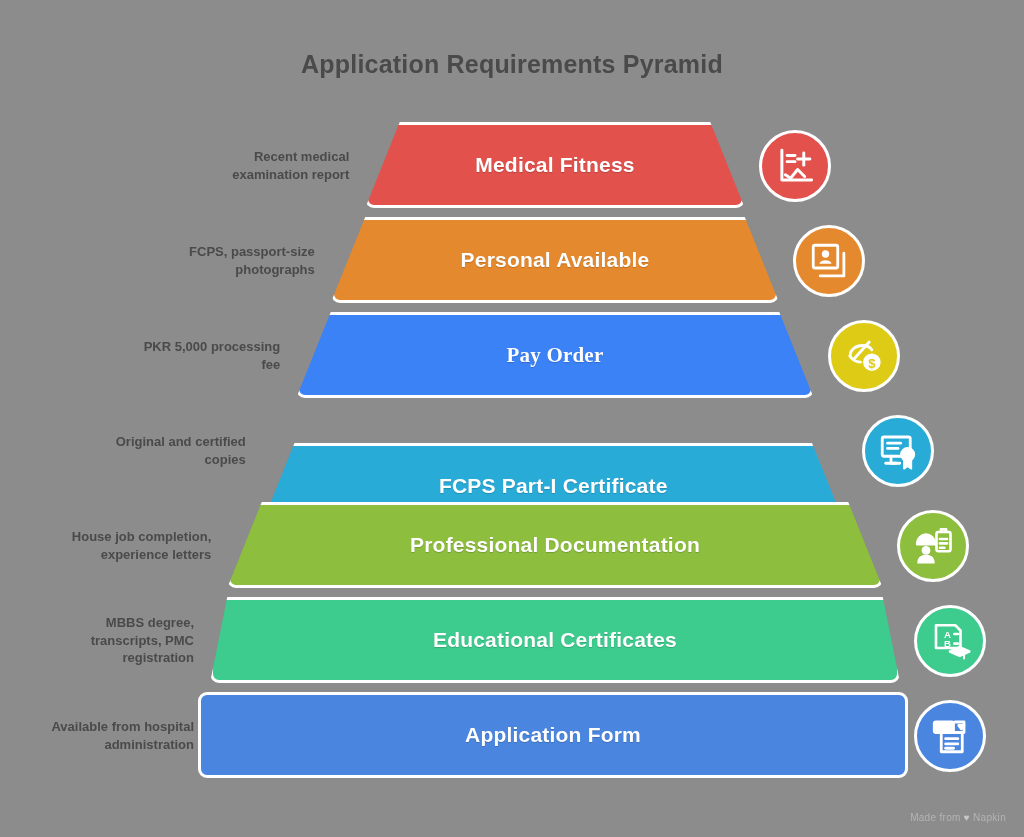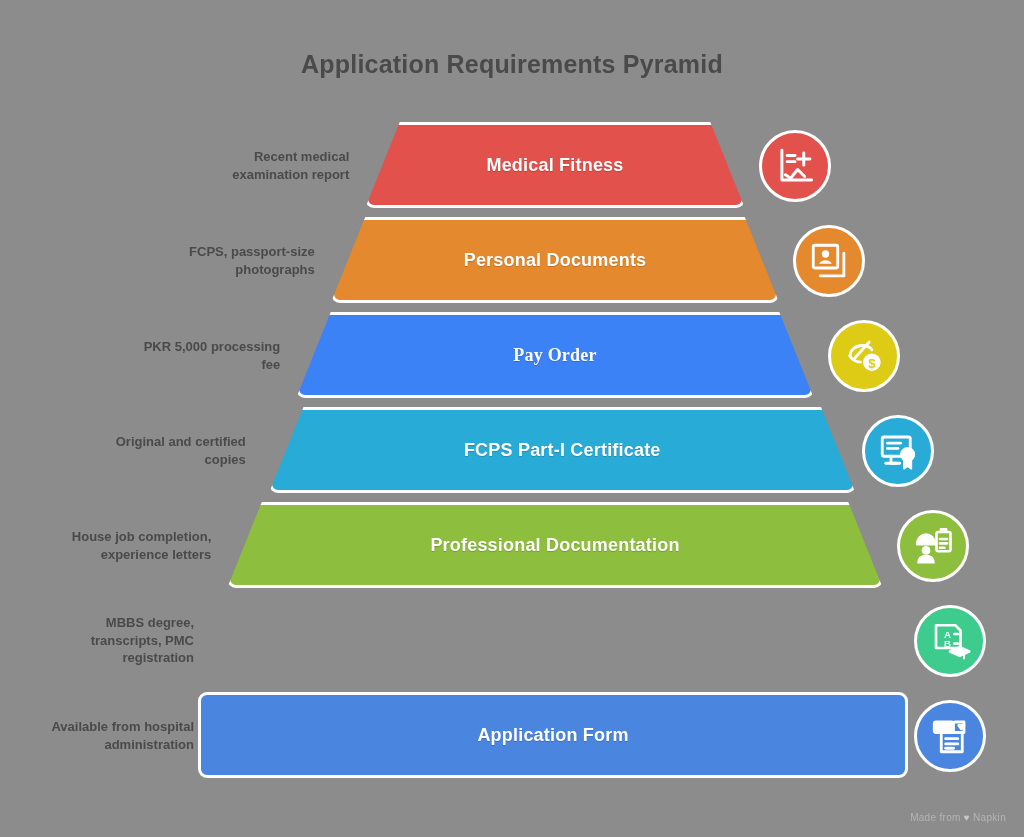--- a/index.html
+++ b/index.html
@@ -70,21 +70,21 @@
     display: flex;
     align-items: center;
     justify-content: center;
     border: 3px solid #ffffff;
     box-sizing: border-box;
     border-radius: 9px;
   }
 
   .layer-text {
     color: #ffffff;
-    font-size: 18px;
+    font-size: 21px;
     font-weight: bold;
     text-align: center;
     letter-spacing: 0.2px;
     z-index: 2;
     text-shadow: 0 1px 1px rgba(0,0,0,0.18);
   }
 
   .layer-icon {
     position: absolute;
     top: 50%;
@@ -133,21 +133,21 @@
           <path d="M27 16 H41"></path>
           <path d="M13 34 l6 4 8-10 8 8"></path>
         </svg>
       </div>
     </div>
     <div class="layer-row" style="top: 95px;">
       <div class="layer-label" style="right: 709.25px; width: 230px;">FCPS, passport-size
 photographs</div>
       <div class="layer-shape-wrap" style="left: 330.75px; width: 448.5px;">
         <div class="layer-shape" style="background: rgb(229, 137, 46); clip-path: polygon(7.692% 0%, 92.308% 0%, 100% 100%, 0% 100%);">
-          <div class="layer-text">Personal Documents</div>
+          <div class="layer-text">Personal Available</div>
         </div>
       </div>
       <div class="layer-icon" style="left: 793.25px; background: rgb(229, 137, 46);">
         <svg viewBox="0 0 48 48" fill="none" stroke="#fff" stroke-width="3.2" stroke-linecap="round" stroke-linejoin="round">
           <rect x="6" y="6" width="28" height="26" rx="2"></rect>
           <circle cx="20" cy="16" r="4.2" fill="#fff" stroke="none"></circle>
           <path d="M13 27 c1.5-5 12.5-5 14 0" fill="#fff" stroke="none"></path>
           <path d="M41 15 V41 H14"></path>
         </svg>
       </div>
@@ -166,21 +166,21 @@
           <path d="M8 24 c2 4 7 7 12 7"></path>
           <path d="M30 8 L12 28"></path>
           <circle cx="33" cy="31" r="10" fill="#fff" stroke="none"></circle>
           <text x="33" y="37.5" font-size="15" font-weight="bold" text-anchor="middle" fill="#DDCB16" stroke="none" font-family="Liberation Sans, sans-serif">$</text>
         </svg>
       </div>
     </div>
     <div class="layer-row" style="top: 285px;">
       <div class="layer-label" style="right: 778.25px; width: 230px;">Original and certified
 copies</div>
-      <div class="layer-shape-wrap" style="left: 269px; width: 586.5px;">
+      <div class="layer-shape-wrap" style="left: 260px; width: 586.5px; margin-top: 36px;">
         <div class="layer-shape" style="background: rgb(41, 171, 216); clip-path: polygon(5.882% 0%, 94.118% 0%, 100% 100%, 0% 100%);">
           <div class="layer-text">FCPS Part-I Certificate</div>
         </div>
       </div>
       <div class="layer-icon" style="left: 862.25px; background: rgb(41, 171, 216);">
         <svg viewBox="0 0 48 48" fill="none" stroke="#fff" stroke-width="3.2" stroke-linecap="round" stroke-linejoin="round">
           <rect x="6" y="8" width="32" height="22" rx="2"></rect>
           <path d="M12 15 H27"></path>
           <path d="M12 21 H24"></path>
           <path d="M16 30 V38 H26"></path>
@@ -208,20 +208,25 @@
           <path d="M32 16 H40"></path>
           <path d="M32 21 H40"></path>
           <path d="M32 26 H37"></path>
         </svg>
       </div>
     </div>
     <div class="layer-row" style="top: 475px;">
       <div class="layer-label" style="right: 830px; width: 230px;">MBBS degree,
 transcripts, PMC
 registration</div>
+      <div class="layer-shape-wrap" style="left: 210px; width: 690px;">
+        <div class="layer-shape" style="background: rgb(62, 203, 142); clip-path: polygon(2.5% 0%, 97.5% 0%, 100% 100%, 0% 100%);">
+          <div class="layer-text">Educational Certificates</div>
+        </div>
+      </div>
       <div class="layer-icon" style="left: 914px; background: rgb(62, 203, 142);">
         <svg viewBox="0 0 48 48" fill="none" stroke="#fff" stroke-width="3" stroke-linecap="round" stroke-linejoin="round">
           <path d="M8 6 H30 L36 12 V32 H8 Z"></path>
           <text x="17" y="20" font-size="11" font-weight="bold" fill="#fff" stroke="none" font-family="Liberation Sans, sans-serif">A</text>
           <text x="17" y="31" font-size="11" font-weight="bold" fill="#fff" stroke="none" font-family="Liberation Sans, sans-serif">B</text>
           <path d="M29 16 H33"></path>
           <path d="M29 27 H33"></path>
           <path d="M24 36 L35 31 L46 36 L35 41 Z" fill="#fff" stroke="#fff"></path>
           <path d="M40 38 V44" stroke-width="2.4"></path>
         </svg>

